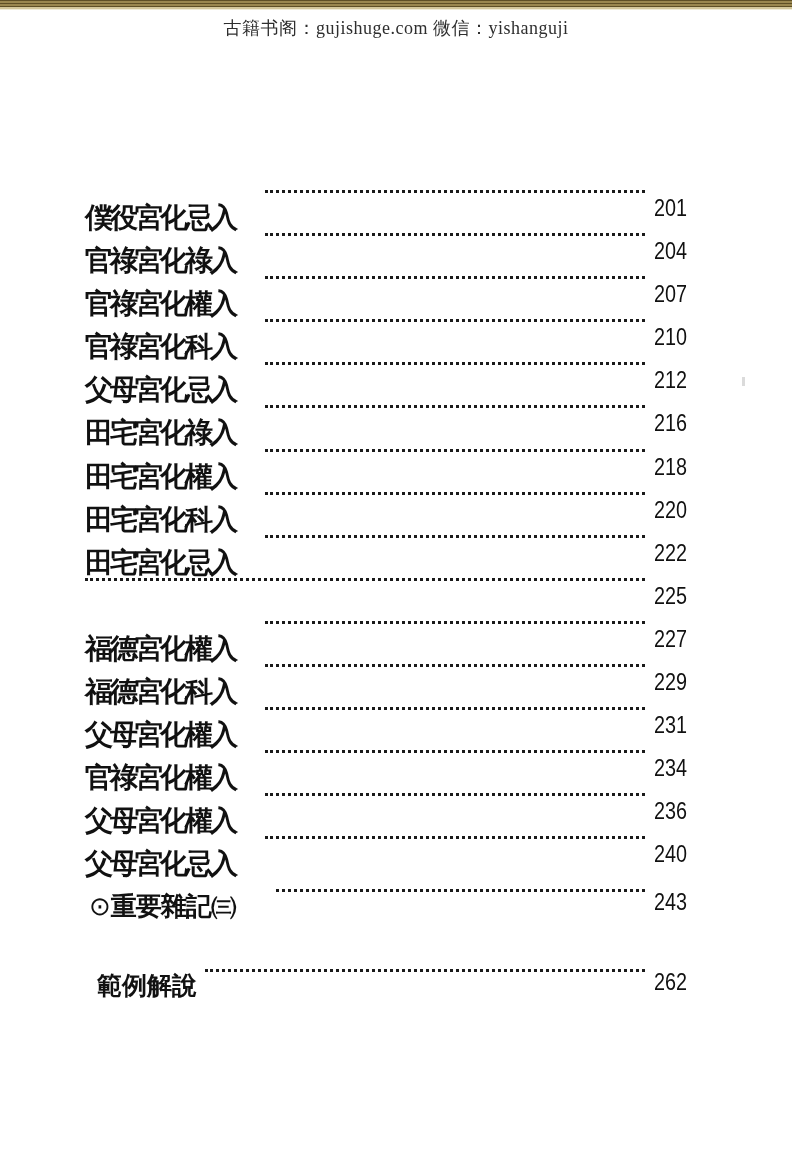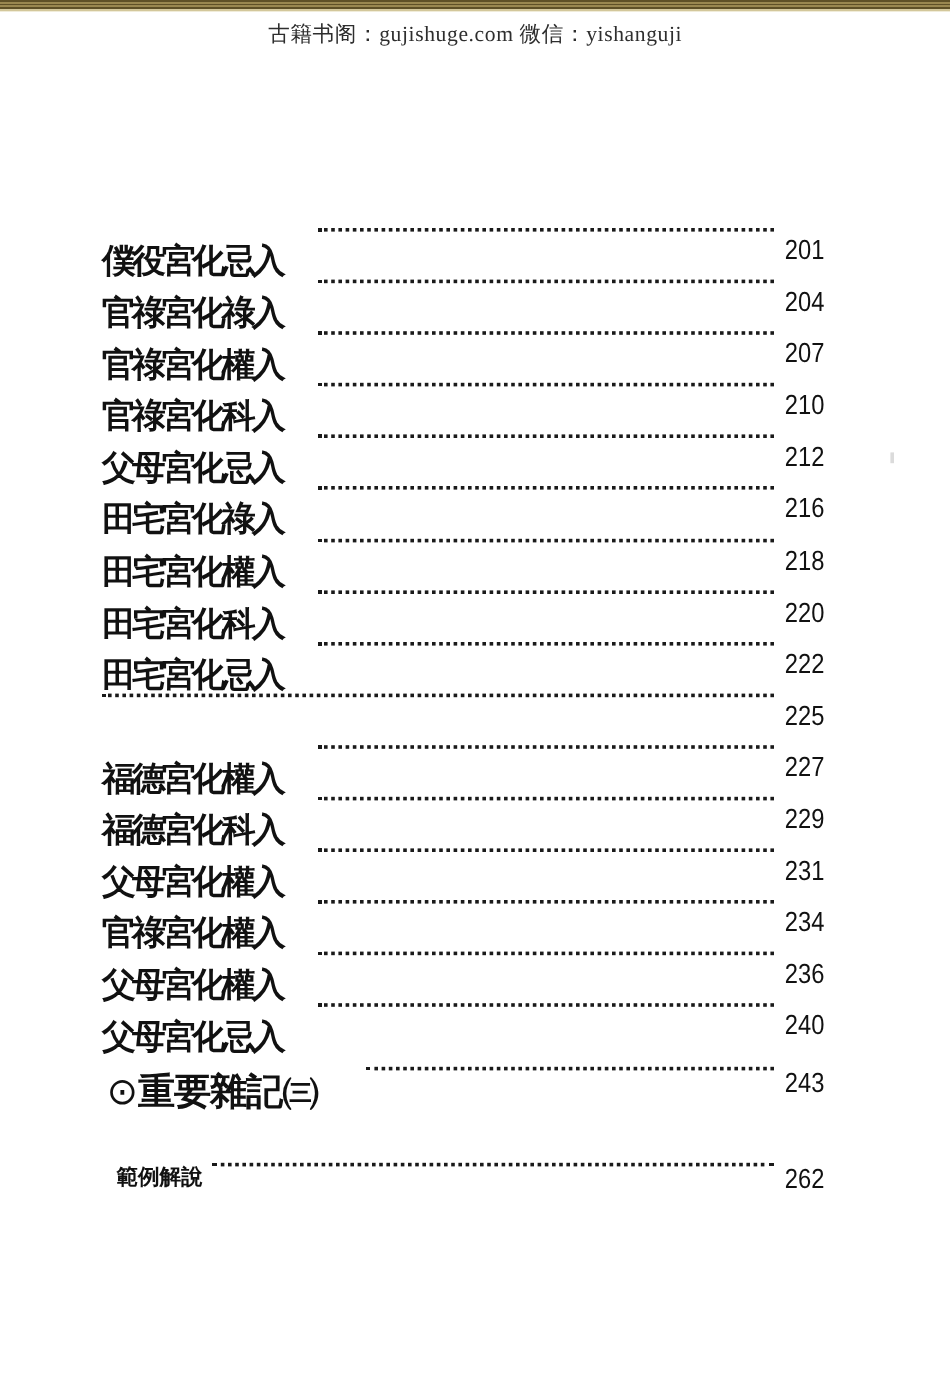--- a/index.html
+++ b/index.html
@@ -63,29 +63,29 @@
   .row-gothic .toc-title {
     font-family: "Liberation Sans", sans-serif;
     font-weight: bold;
     font-size: 28px;
     letter-spacing: -3px;
     padding-right: 30px;
   }
   .row-marked .toc-title {
     font-family: "Liberation Serif", serif;
     font-weight: bold;
-    font-size: 31px;
+    font-size: 26px;
     letter-spacing: -1px;
     padding-left: 4px;
     padding-right: 40px;
   }
   .row-back .toc-title {
     font-family: "Liberation Serif", serif;
     font-weight: bold;
-    font-size: 18px;
+    font-size: 25px;
     padding-left: 12px;
     padding-right: 8px;
   }
   .row-marked + .row-back { margin-top: 37px; }
   .bullseye {
     font-weight: normal;
     margin-right: 1px;
   }
   .leader {
     flex: 1 1 auto;

